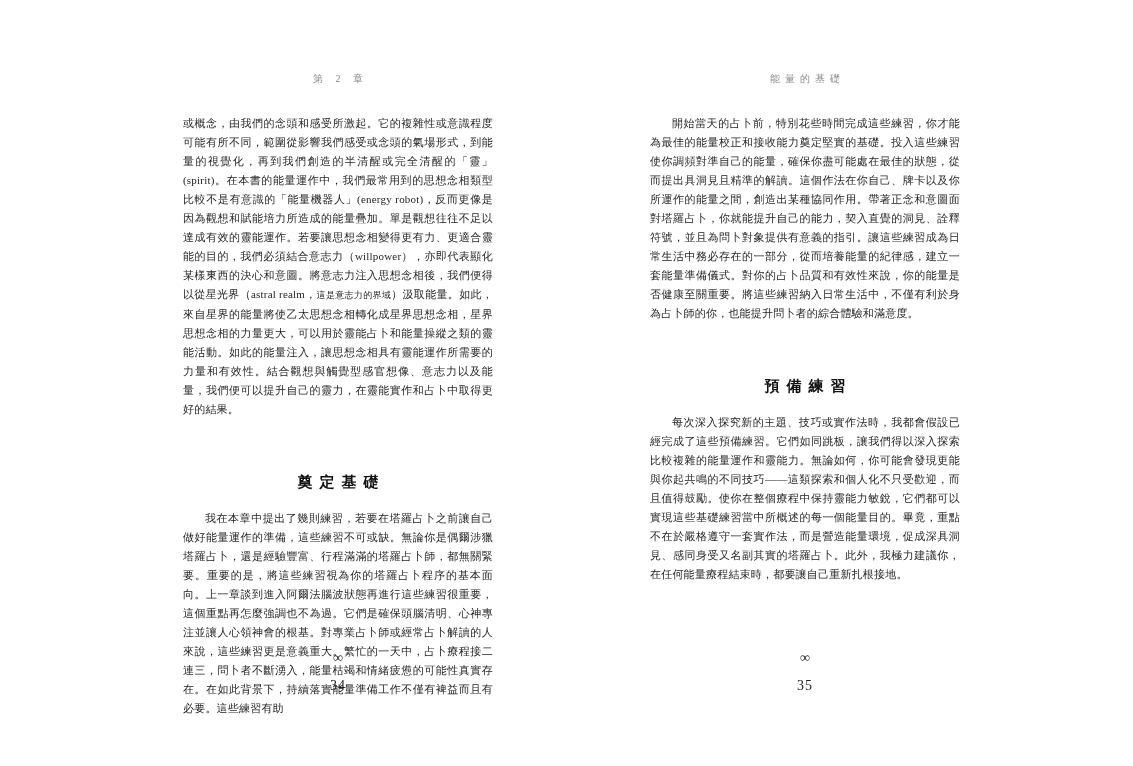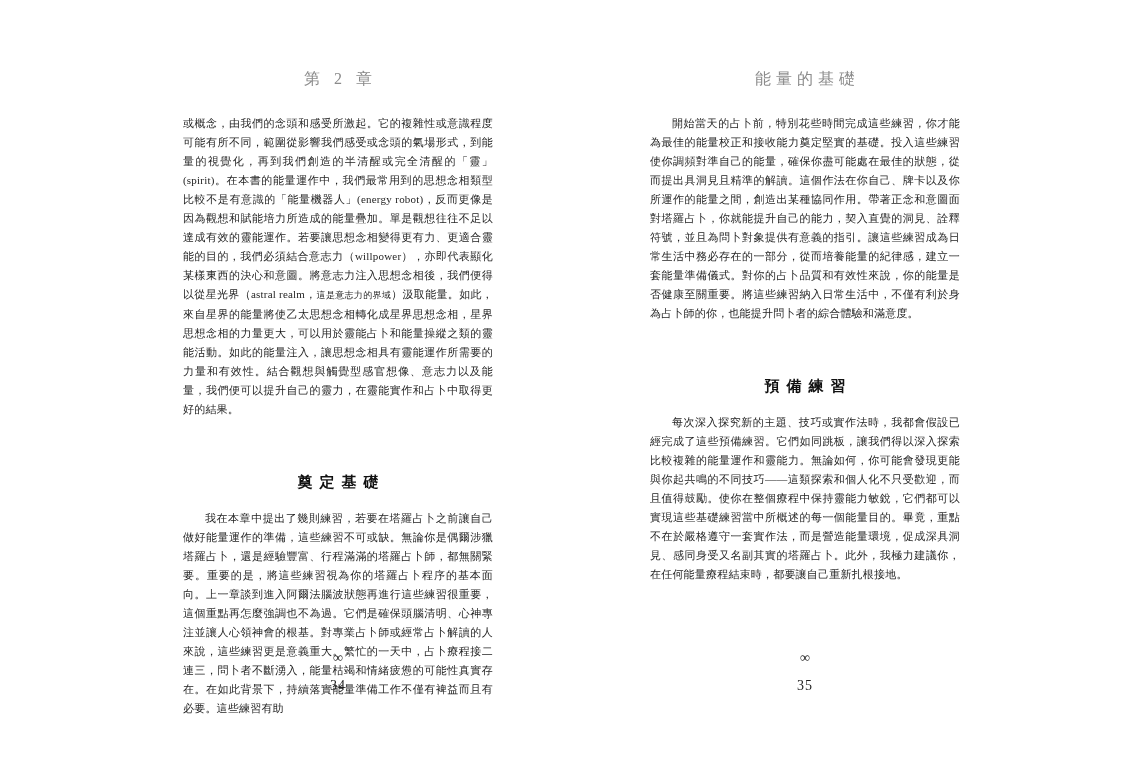--- a/index.html
+++ b/index.html
@@ -37,21 +37,21 @@
   }
   .page.left  .column { left: 173px; }
   .page.right .column { left: 73px; }
 
   .running-head {
     position: absolute;
     top: 72px;
     left: 0;
     width: 100%;
     text-align: center;
-    font-size: 16px;
+    font-size: 10px;
     line-height: 14px;
     color: #8b8b8b;
     letter-spacing: 5px;
     padding-left: 5px;
     box-sizing: border-box;
   }
 
   .body-text {
     position: absolute;
     top: 104px;

